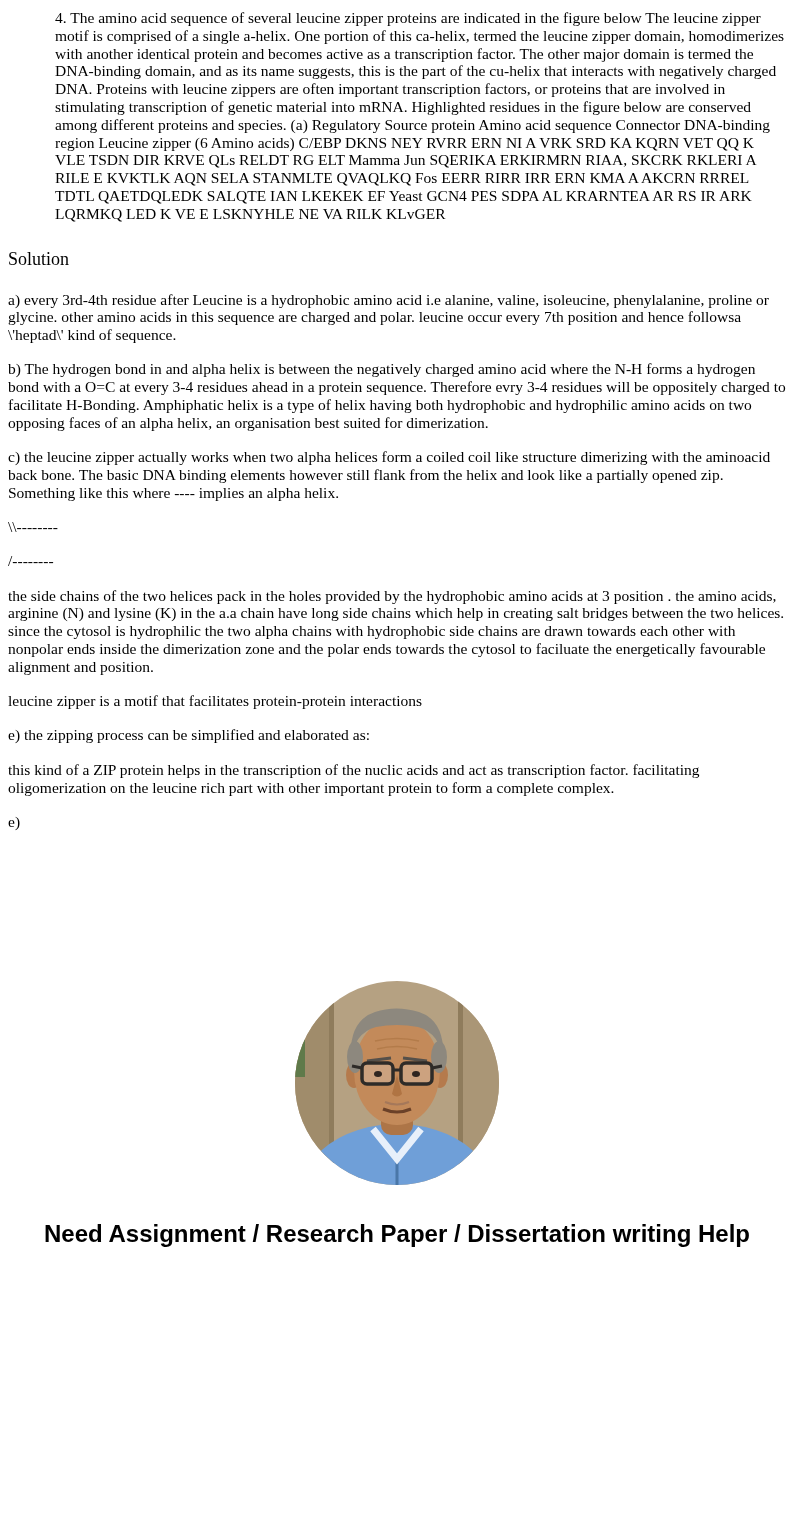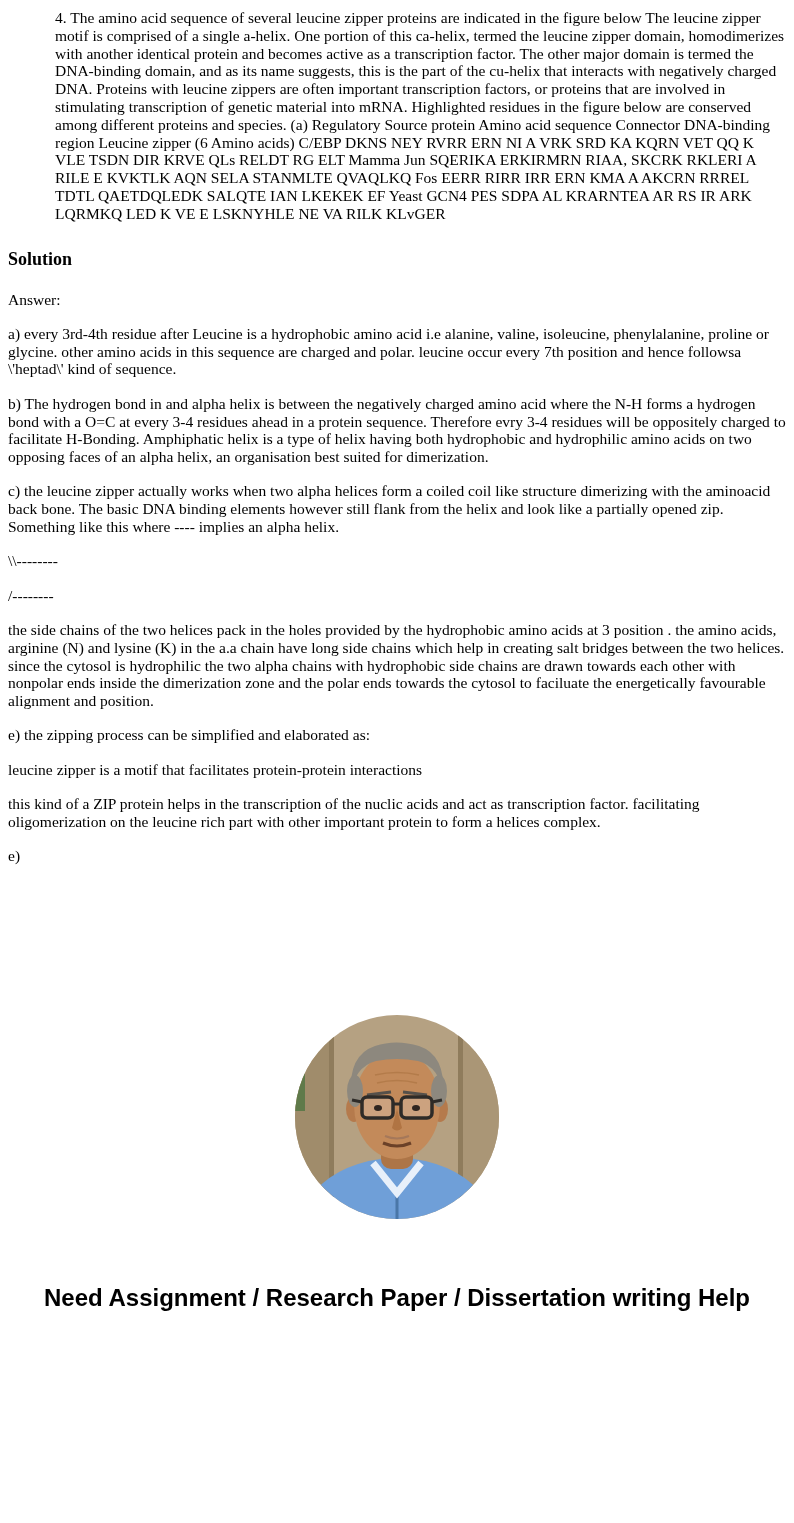--- a/index.html
+++ b/index.html
@@ -13,62 +13,61 @@
     font-size: 15.5px;
     line-height: 17.8px;
     color: #000000;
     background: #ffffff;
   }
   .body-text { margin: 16.5px 0; }
   .body-text.first { margin-top: 9px; margin-left: 47px; }
   .solution-heading {
     font-family: "Liberation Serif", serif;
     font-size: 18px;
-    font-weight: bold;
+    font-weight: normal;
     margin: 26px 0 22px 0;
     line-height: 20px;
   }
   .ascii-line { white-space: pre; }
   .photo-wrap {
     width: 204px;
     height: 204px;
     margin: 150px auto 0 auto;
   }
   .photo-wrap svg { display: block; }
   .footer {
-    margin: 64px auto 0 auto;
+    margin: 34px auto 0 auto;
     width: 778px;
     text-align: center;
     font-family: "Liberation Sans", sans-serif;
     font-weight: bold;
     font-size: 24px;
     line-height: 30px;
     color: #000000;
   }
 </style>
 </head>
 <body>
 
 <div class="page">
 
   <p class="body-text first">4. The amino acid sequence of several leucine zipper proteins are indicated in the figure below The leucine zipper motif is comprised of a single a-helix. One portion of this ca-helix, termed the leucine zipper domain, homodimerizes with another identical protein and becomes active as a transcription factor. The other major domain is termed the DNA-binding domain, and as its name suggests, this is the part of the cu-helix that interacts with negatively charged DNA. Proteins with leucine zippers are often important transcription factors, or proteins that are involved in stimulating transcription of genetic material into mRNA. Highlighted residues in the figure below are conserved among different proteins and species. (a) Regulatory Source protein Amino acid sequence Connector DNA-binding region Leucine zipper (6 Amino acids) C/EBP DKNS NEY RVRR ERN NI A VRK SRD KA KQRN VET QQ K VLE TSDN DIR KRVE QLs RELDT RG ELT Mamma Jun SQERIKA ERKIRMRN RIAA, SKCRK RKLERI A RILE E KVKTLK AQN SELA STANMLTE QVAQLKQ Fos EERR RIRR IRR ERN KMA A AKCRN RRREL TDTL QAETDQLEDK SALQTE IAN LKEKEK EF Yeast GCN4 PES SDPA AL KRARNTEA AR RS IR ARK LQRMKQ LED K VE E LSKNYHLE NE VA RILK KLvGER</p>
 
   <h2 class="solution-heading">Solution</h2>
 
-  <p class="body-text">Answer:</p>
 
   <p class="body-text">a) every 3rd-4th residue after Leucine is a hydrophobic amino acid i.e alanine, valine, isoleucine, phenylalanine, proline or glycine. other amino acids in this sequence are charged and polar. leucine occur every 7th position and hence followsa \'heptad\' kind of sequence.</p>
   <p class="body-text">b) The hydrogen bond in and alpha helix is between the negatively charged amino acid where the N-H forms a hydrogen bond with a O=C at every 3-4 residues ahead in a protein sequence. Therefore evry 3-4 residues will be oppositely charged to facilitate H-Bonding. Amphiphatic helix is a type of helix having both hydrophobic and hydrophilic amino acids on two opposing faces of an alpha helix, an organisation best suited for dimerization.</p>
   <p class="body-text">c) the leucine zipper actually works when two alpha helices form a coiled coil like structure dimerizing with the aminoacid back bone. The basic DNA binding elements however still flank from the helix and look like a partially opened zip. Something like this where ---- implies an alpha helix.</p>
   <p class="body-text ascii-line">\\--------</p>
   <p class="body-text ascii-line">/--------</p>
   <p class="body-text">the side chains of the two helices pack in the holes provided by the hydrophobic amino acids at 3 position . the amino acids, arginine (N) and lysine (K) in the a.a chain have long side chains which help in creating salt bridges between the two helices. since the cytosol is hydrophilic the two alpha chains with hydrophobic side chains are drawn towards each other with nonpolar ends inside the dimerization zone and the polar ends towards the cytosol to faciluate the energetically favourable alignment and position.</p>
+  <p class="body-text">leucine zipper is a motif that facilitates protein-protein interactions</p>
   <p class="body-text">e) the zipping process can be simplified and elaborated as:</p>
-  <p class="body-text">leucine zipper is a motif that facilitates protein-protein interactions</p>
-  <p class="body-text">this kind of a ZIP protein helps in the transcription of the nuclic acids and act as transcription factor. facilitating oligomerization on the leucine rich part with other important protein to form a helices complex.</p>
+  <p class="body-text">this kind of a ZIP protein helps in the transcription of the nuclic acids and act as transcription factor. facilitating oligomerization on the leucine rich part with other important protein to form a complete complex.</p>
   <p class="body-text">e)</p>
 
   <div class="photo-wrap">
     <svg width="204" height="204" viewBox="0 0 204 204">
       <defs>
         <clipPath id="photo-clip">
             <circle cx="102" cy="102" r="102"></circle>
           </clipPath>
       </defs>
       <g clip-path="url(#photo-clip)">

